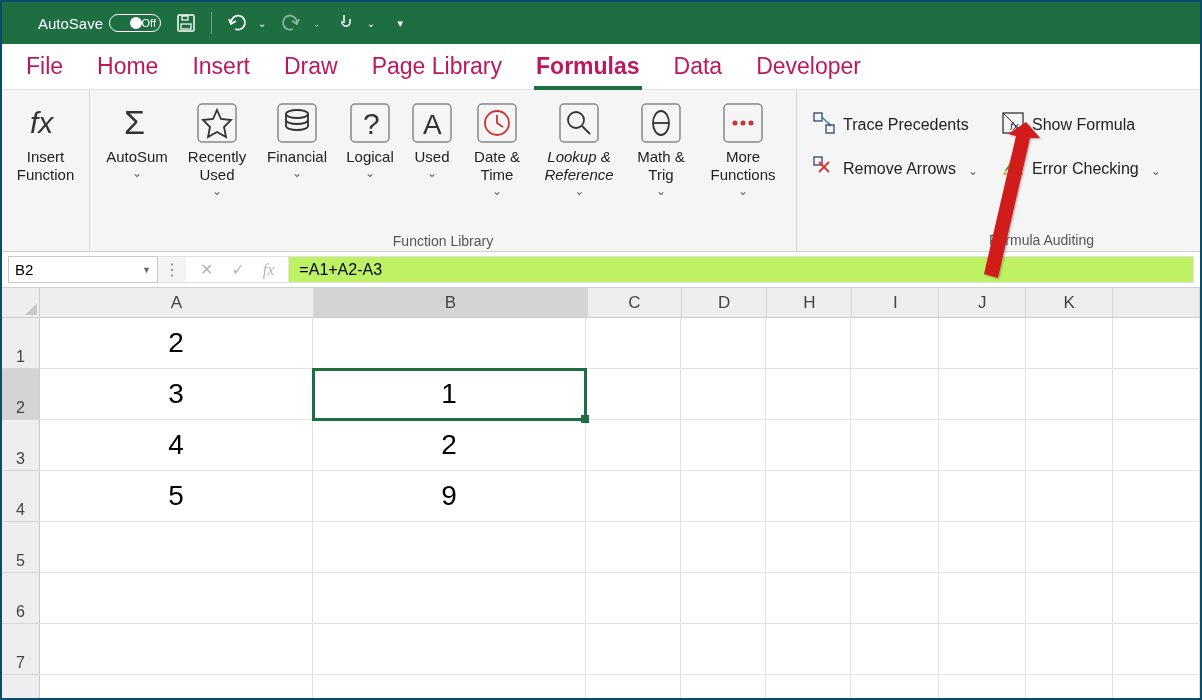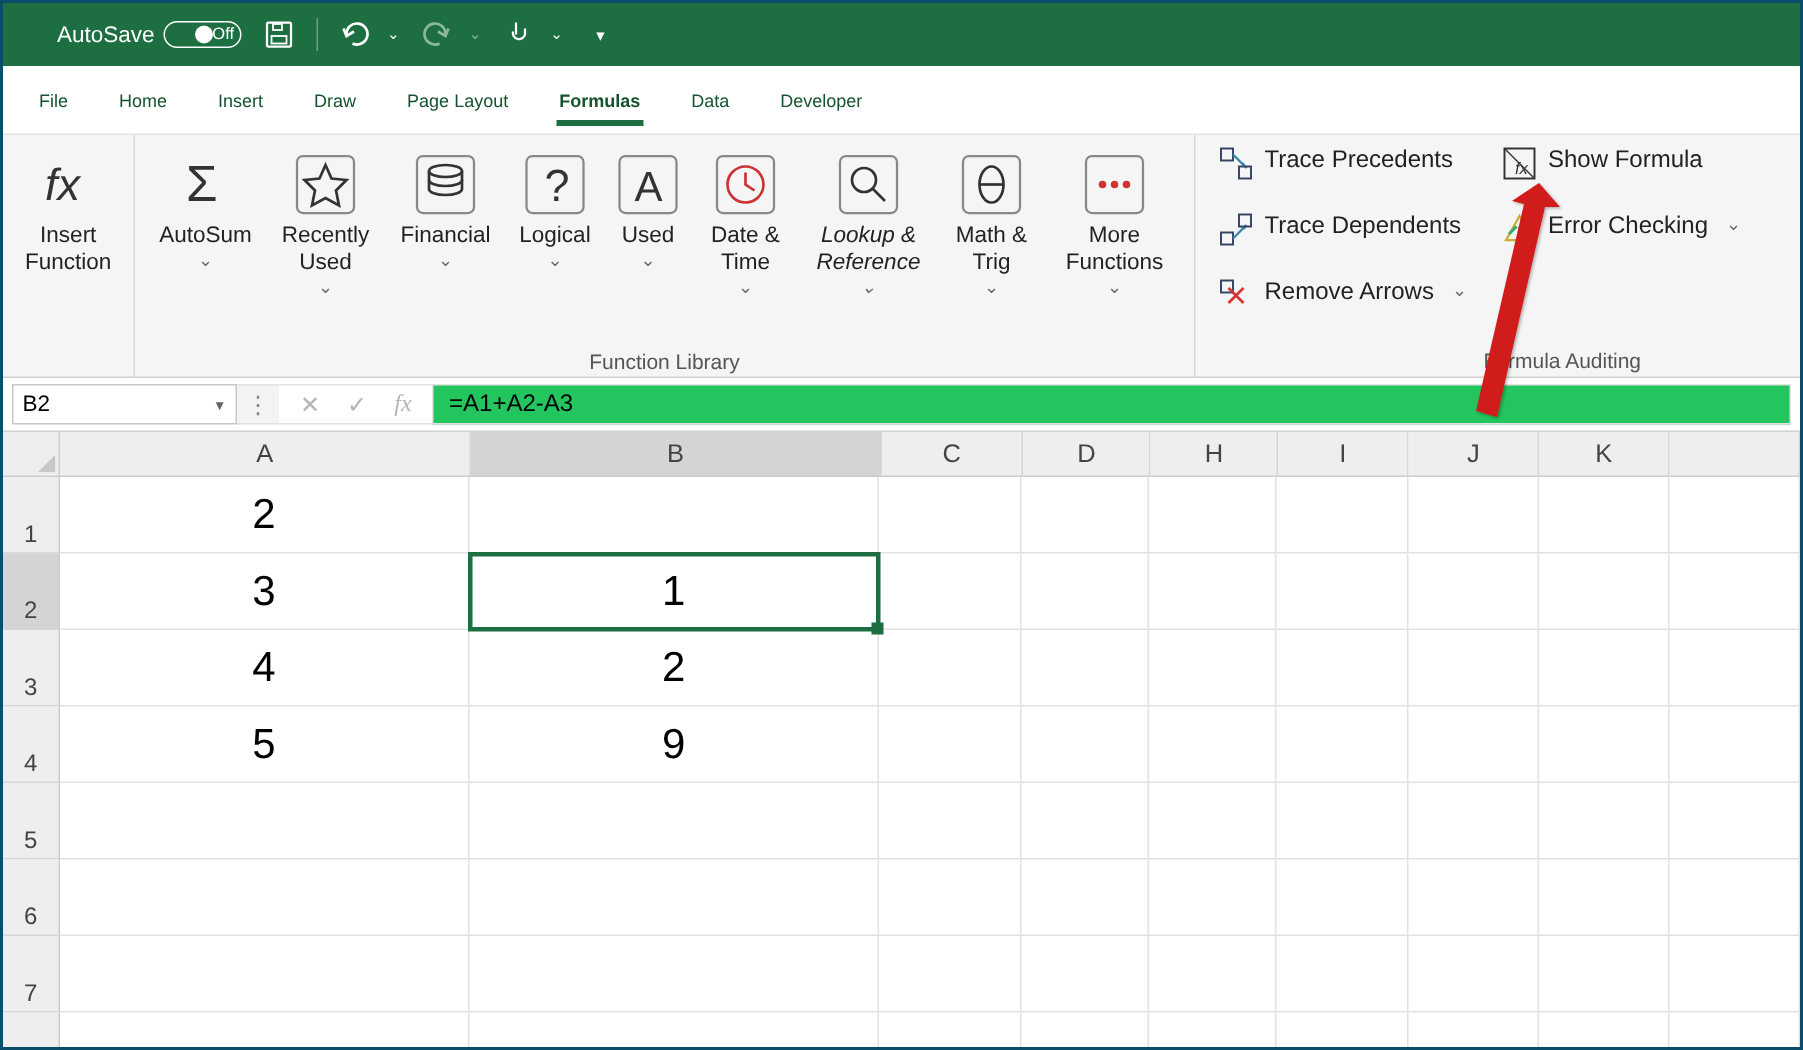--- a/index.html
+++ b/index.html
@@ -11,48 +11,48 @@
   .toggle { width: 52px; height: 18px; border: 1.5px solid #fff; border-radius: 10px; display: flex; align-items: center; padding: 0 2px; justify-content: flex-end; }
   .toggle-knob { width: 12px; height: 12px; border-radius: 50%; background: #fff; display: none;}
   .toggle-off .toggle-knob-left { display: block; }
   .toggle-label { font-size: 11px; color: #fff; padding-right:2px;}
   .tb-icon { width: 22px; height: 22px; display: inline-flex; align-items: center; justify-content: center; }
   .tb-sep { width: 1px; height: 22px; background: rgba(255,255,255,0.35); }
   .tb-drop { font-size: 10px; color: #fff; margin-left: -4px; }
 
   
   .ribbon-tabs { background: #fff; height: 46px; display: flex; align-items: center; gap: 30px; padding: 0 22px; border-bottom: 1px solid #e3e3e3; }
-  .ribbon-tab { font-size: 12px; color: #14532d; padding: 8px 2px; cursor: pointer; position: relative; }
+  .ribbon-tab { font-size: 23px; color: #be185d; padding: 8px 2px; cursor: pointer; position: relative; }
   .ribbon-tab.active { font-weight: 600; }
   .ribbon-tab.active::after { content: ""; position: absolute; left: 0; right: 0; bottom: -2px; height: 4px; background: #1d6f42; }
 
   
   .ribbon { background: #f5f5f5; height: 162px; display: flex; border-bottom: 1px solid #d0d0d0; }
   .ribbon-group { border-right: 1px solid #d8d8d8; padding: 4px 8px 0 8px; display: flex; flex-direction: column; }
   .rg-body { display: flex; flex: 1; align-items: flex-start; gap: 2px; }
   .rg-title { text-align: center; font-size: 14px; color: #555; height: 22px; line-height: 22px; }
 
   .big-btn { display: flex; flex-direction: column; align-items: center; justify-content: flex-start; width: 74px; height: 136px; padding-top: 6px; cursor: pointer; font-size: 15px; color: #222; text-align: center; line-height: 1.2; }
   .big-btn .big-icon { width: 46px; height: 46px; display: flex; align-items: center; justify-content: center; margin-bottom: 2px; }
   .drop-glyph { font-size: 12px; color: #666; margin-top: 0px; }
 
   .audit-group { padding: 4px 10px 0 16px; display:flex; flex-direction:column;}
   .audit-body { flex:1; display: flex; gap: 24px; }
   .audit-col { display: flex; flex-direction: column; gap: 8px; padding-top:4px;}
-  .audit-item { display: flex; align-items: flex-start; gap: 8px; font-size: 16px; color: #222; height: 36px; cursor: pointer; }
+  .audit-item { display: flex; align-items: flex-end; gap: 8px; font-size: 16px; color: #222; height: 36px; cursor: pointer; }
   .audit-icon { width: 22px; height: 22px; display:inline-flex; align-items:center; justify-content:center; }
 
   
   .name-formula-row { height: 36px; display: flex; align-items: stretch; border-bottom: 1px solid #d0d0d0; background:#fff;}
   .name-box { width: 150px; border: 1px solid #c8c8c8; margin: 4px 0 4px 6px; display: flex; align-items: center; justify-content: space-between; padding: 0 6px; font-size: 15px; background:#fff;}
   .name-drop { font-size: 9px; color: #666; }
   .spacer-thin { width: 28px; background: #f3f3f3; border-top:1px solid #e2e2e2; border-bottom:1px solid #e2e2e2; margin:4px 0; display:flex; align-items:center; justify-content:center; color:#888;}
   .fb-icons { display: flex; align-items: center; gap: 18px; padding: 0 14px; background:#fff; border-top:1px solid #e2e2e2; border-bottom:1px solid #e2e2e2; margin:4px 0;}
   .fb-icons span { color: #b5b5b5; font-size: 16px; }
-  .formula-input { flex: 1; border: 1px solid #e2e2e2; margin: 4px 6px 4px 0; display: flex; align-items: center; padding: 0 10px; font-size: 16px; background:#22c55e;}
+  .formula-input { flex: 1; border: 1px solid #e2e2e2; margin: 4px 6px 4px 0; display: flex; align-items: center; padding: 0 10px; font-size: 16px; background:#bef264;}
 
   
   .grid-wrap { position: relative; overflow:hidden; height: 414px; }
   .corner { position: absolute; left: 0; top: 0; width: 38px; height: 30px; background: #eee; border-right: 1px solid #ccc; border-bottom: 1px solid #ccc; display:flex; align-items:flex-end; justify-content:flex-end;}
   .corner::before{ content:""; width: 12px; height: 12px; background:#c8c8c8; clip-path: polygon(100% 0, 100% 100%, 0 100%); margin:2px;}
   .col-headers { position: absolute; left: 38px; top: 0; right: 0; height: 30px; display: flex; }
   .ch { border-right: 1px solid #d6d6d6; border-bottom: 1px solid #ccc; background: #eee; display: flex; align-items: center; justify-content: center; font-size: 17px; color: #444; }
   .ch.sel { background: #d4d4d4; }
   .row-headers { position: absolute; left: 0; top: 30px; width: 38px; }
   .rh { height: 51px; border-bottom: 1px solid #d6d6d6; border-right: 1px solid #ccc; background: #eee; display: flex; align-items: flex-end; justify-content: center; font-size: 16px; color: #444; padding-bottom:2px;}
@@ -107,21 +107,21 @@
   </span>
   <span class="tb-drop">⌄</span>
   <span class="tb-icon" style="font-size:11px;color:#fff;">▾</span>
 </div>
 
 <div class="ribbon-tabs" id="ribbon-tabs">
     <div class="ribbon-tab">File</div>
     <div class="ribbon-tab">Home</div>
     <div class="ribbon-tab">Insert</div>
     <div class="ribbon-tab">Draw</div>
-    <div class="ribbon-tab">Page Layout</div>
+    <div class="ribbon-tab">Page Library</div>
     <div class="ribbon-tab active">Formulas</div>
     <div class="ribbon-tab">Data</div>
     <div class="ribbon-tab">Developer</div>
   </div>
 
 <div class="ribbon">
 
   <div class="ribbon-group" style="width:88px">
     <div class="rg-body">
       <div class="big-btn" style="width:78px">
@@ -244,31 +244,20 @@
           <div class="audit-item">
             <span class="audit-icon">
               <svg width="22" height="22" viewBox="0 0 22 22">
                 <rect x="1" y="1" width="8" height="8" fill="none" stroke="#346" stroke-width="1.3"></rect>
                 <path d="M9 5 L18 14" stroke="#38a" stroke-width="1.5"></path>
                 <path d="M18 14 l-3 -1 l1 -3 z" fill="#38a"></path>
                 <rect x="13" y="13" width="8" height="8" fill="none" stroke="#346" stroke-width="1.3"></rect>
               </svg>
             </span>
             <span>Trace Precedents</span>
-          </div>
-          <div class="audit-item">
-            <span class="audit-icon">
-              <svg width="22" height="22" viewBox="0 0 22 22">
-                <rect x="1" y="13" width="8" height="8" fill="none" stroke="#346" stroke-width="1.3"></rect>
-                <path d="M9 17 L18 8" stroke="#38a" stroke-width="1.5"></path>
-                <path d="M18 8 l-1 3 l-3 -1 z" fill="#38a"></path>
-                <rect x="13" y="1" width="8" height="8" fill="none" stroke="#346" stroke-width="1.3"></rect>
-              </svg>
-            </span>
-            <span>Trace Dependents</span>
           </div>
           <div class="audit-item">
             <span class="audit-icon">
               <svg width="22" height="22" viewBox="0 0 22 22">
                 <rect x="1" y="1" width="8" height="8" fill="none" stroke="#346" stroke-width="1.3"></rect>
                 <path d="M6 6 L16 16" stroke="#d33" stroke-width="1.8"></path>
                 <path d="M6 16 L16 6" stroke="#d33" stroke-width="1.8"></path>
               </svg>
             </span>
             <span>Remove Arrows</span>

